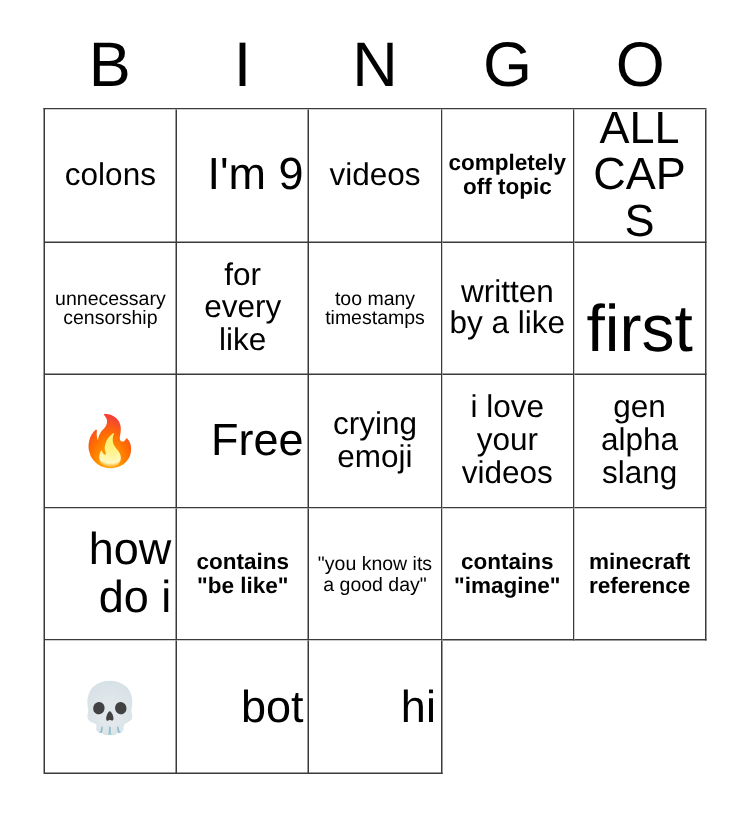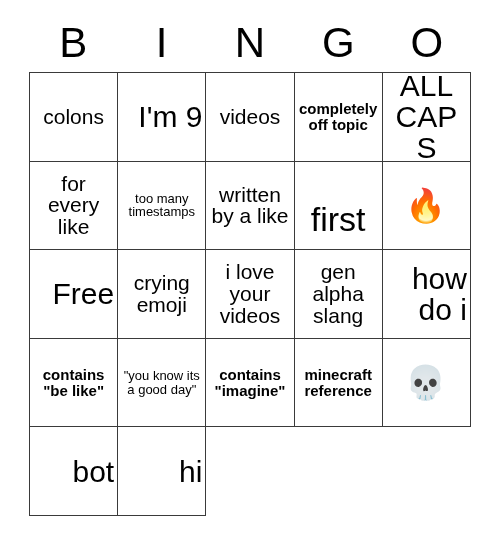--- a/index.html
+++ b/index.html
@@ -62,21 +62,21 @@
   }
   .cell-text {
     display: block;
     width: 100%;
     text-align: center;
     line-height: 1.04;
     word-wrap: break-word;
   }
 
   
-  .fs-xxl  { font-size: 34px; margin-top: 29px; }
+  .fs-xxl  { font-size: 44px; margin-top: 29px; }
   .fs-xl   { font-size: 30px; text-align: right; }
   .fs-lg   { font-size: 30px; }
   .fs-md   { font-size: 21px; }
   .fs-sm   { font-size: 15px; font-weight: bold; }
   .fs-xs   { font-size: 13px; }
   .fs-emoji { font-size: 33px; line-height: 1; }
 </style>
 </head>
 <body>
 
@@ -98,20 +98,23 @@
         <span class="cell-text fs-xl">I'm 9</span>
       </div>
       <div class="cell">
         <span class="cell-text fs-md">videos</span>
       </div>
       <div class="cell">
         <span class="cell-text fs-sm">completely off topic</span>
       </div>
       <div class="cell">
         <span class="cell-text fs-lg">ALL CAPS</span>
+      </div>
+      <div class="cell">
+        <span class="cell-text fs-xs">unnecessary censorship</span>
       </div>
       <div class="cell">
         <span class="cell-text fs-md">for every like</span>
       </div>
       <div class="cell">
         <span class="cell-text fs-xs">too many timestamps</span>
       </div>
       <div class="cell">
         <span class="cell-text fs-md">written by a like</span>
       </div>

